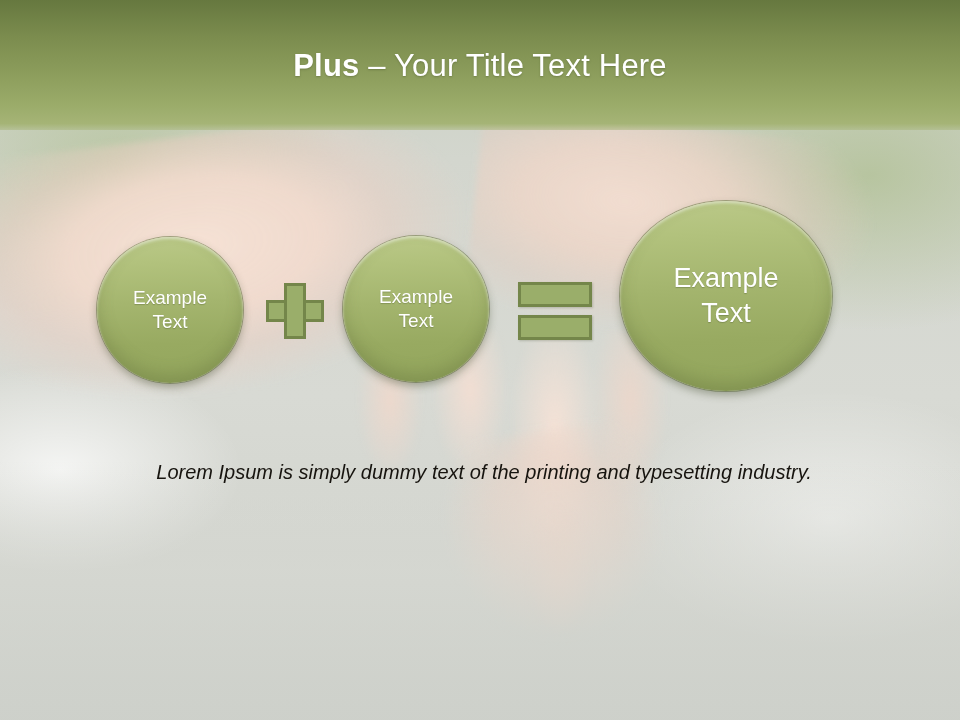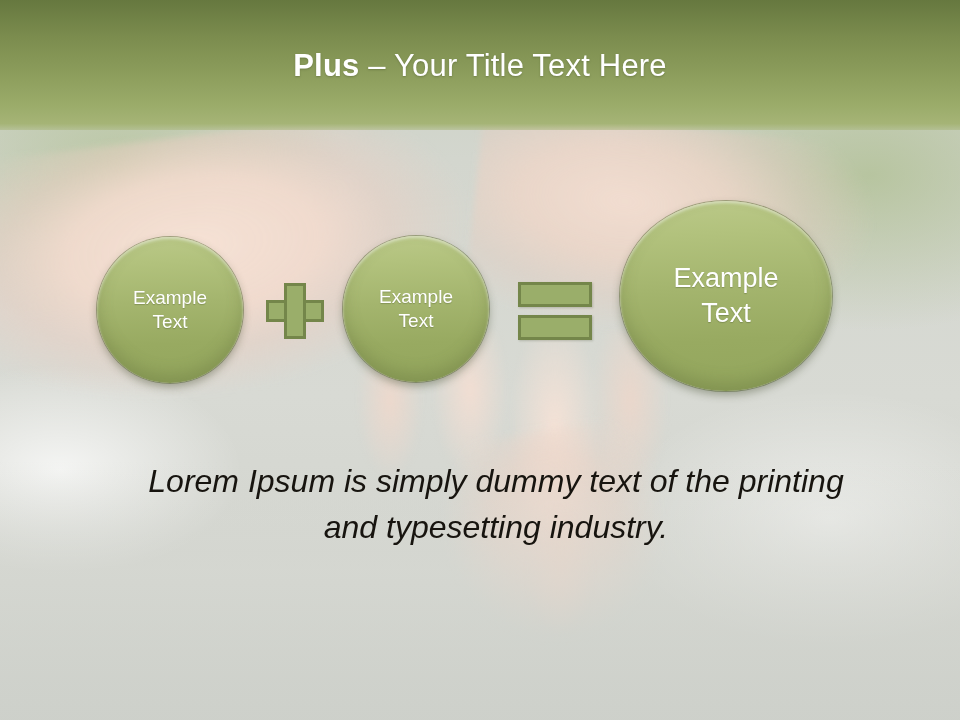--- a/index.html
+++ b/index.html
@@ -164,24 +164,24 @@
     background:#9aae6a;
     border:3px solid #74864a;
     box-shadow:1px 1px 2px rgba(70,80,50,.25);
   }
   .equals .bar-top { top:0; }
   .equals .bar-bot { top:33px; }
 
   
   .caption {
     position:absolute;
-    left:126px; top:458px; width:740px;
+    left:114px; top:458px; width:740px;
     text-align:center;
     color:#17140f;
-    font-size:32px;
+    font-size:20px;
     font-style:italic;
     line-height:1.45;
   }
 </style>
 </head>
 <body>
 
 <div class="slide">
 
   <div class="photo-bg">

